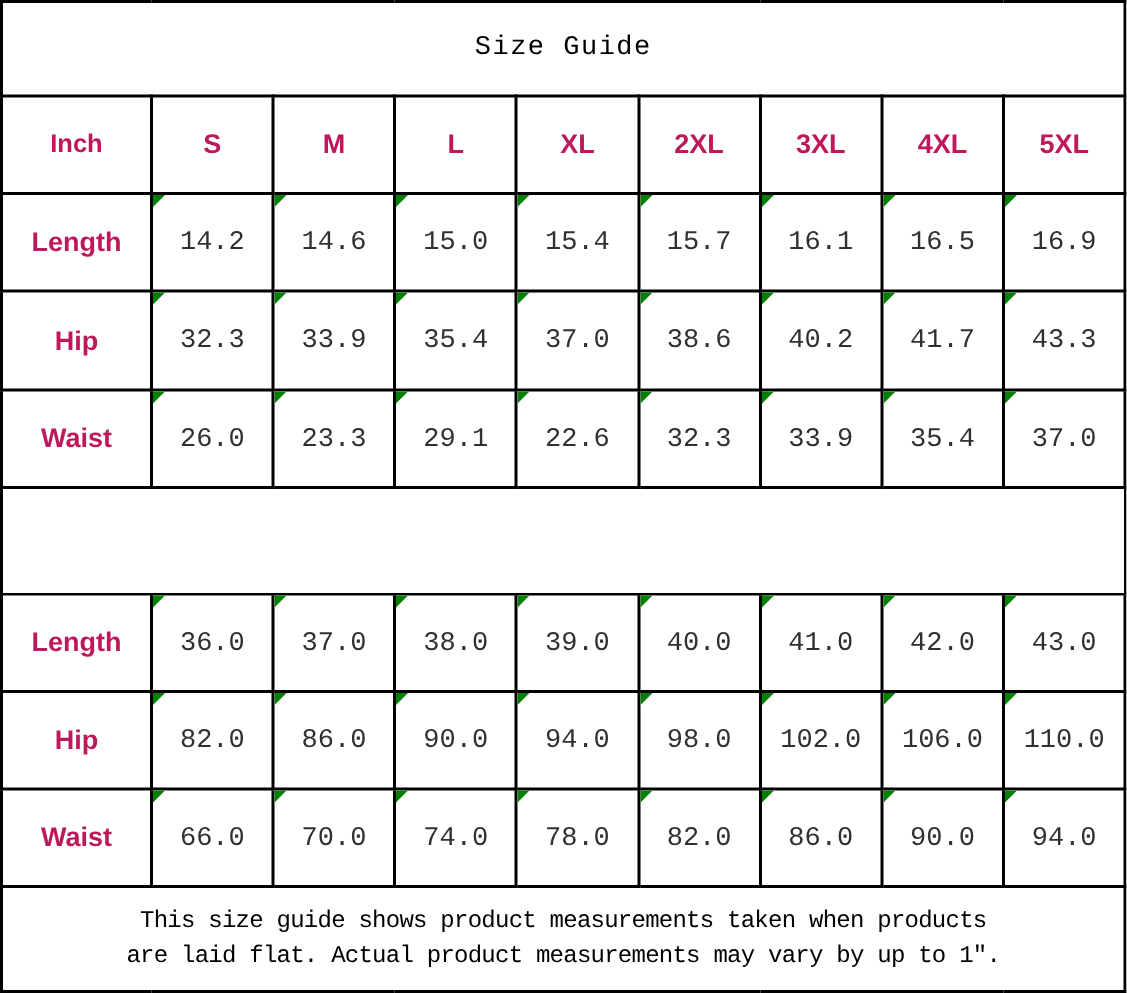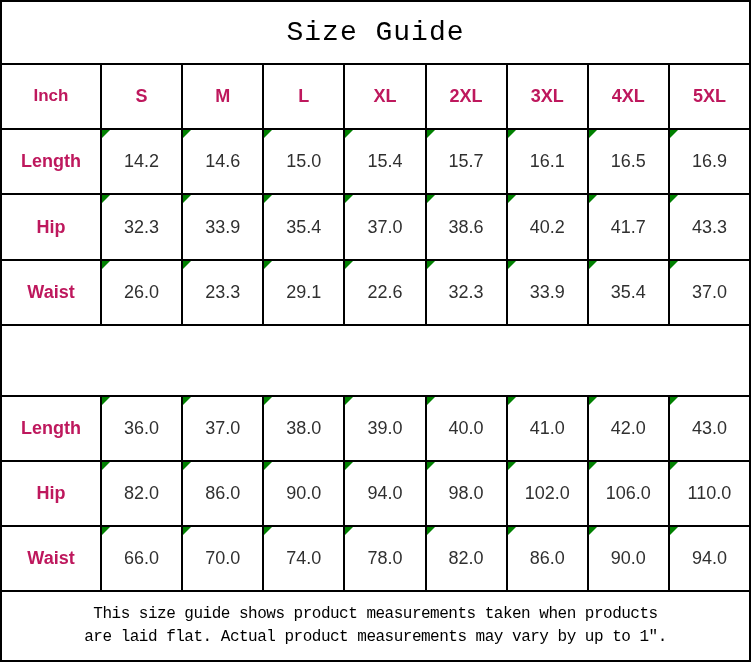--- a/index.html
+++ b/index.html
@@ -30,33 +30,33 @@
     overflow: hidden;
   }
   tr.title-row   { height: 57px; }
   tr.std-row     { height: 59px; }
   tr.hip-row     { height: 60px; }
   tr.gap-row     { height: 64px; }
   tr.footer-row  { height: 63px; margin-left: 16px; }
 
   .title-cell {
     font-family: "Liberation Mono", "DejaVu Sans Mono", monospace;
-    font-size: 28px;
+    font-size: 18px;
     color: #000000;
     letter-spacing: 1px;
   }
   .unit-cell, .size-cell-h, .label-cell {
     font-family: "Liberation Sans", sans-serif;
     font-weight: bold;
     font-size: 18px;
     color: #be185d;
   }
   .unit-cell { font-size: 17px; }
   .num-cell {
-    font-family: Liberation Sans, sans-serif;
+    font-family: Liberation Mono, monospace;
     font-size: 18px;
     color: #303030;
   }
   .tri {
     position: absolute;
     top: 0;
     left: 0;
     width: 0;
     height: 0;
     border-style: solid;

